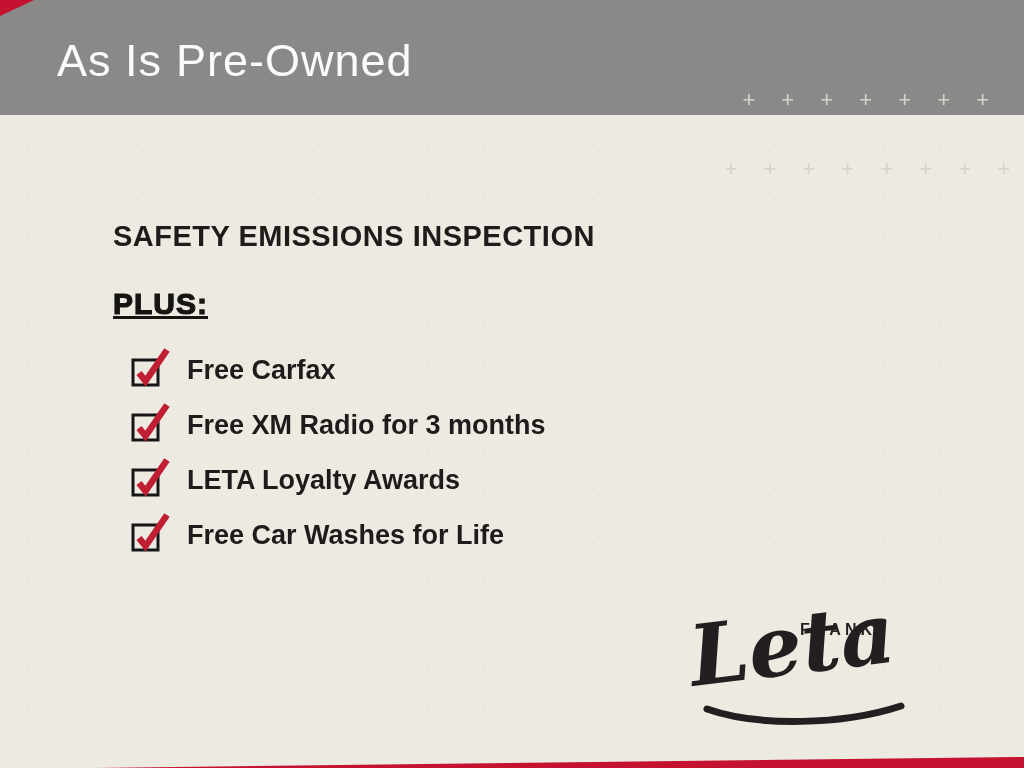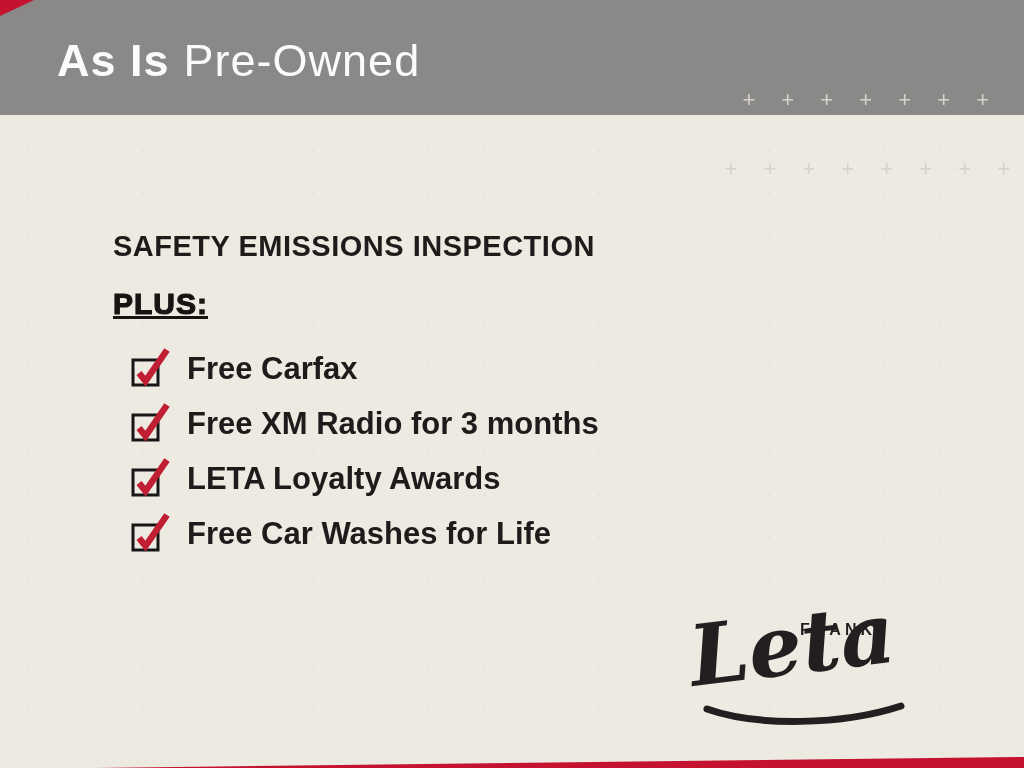--- a/index.html
+++ b/index.html
@@ -14,21 +14,21 @@
   }
   
   .header{
     position:absolute;left:0;top:0;width:1024px;height:115px;
     background:#8a8987;
   }
   .title{
     position:absolute;left:57px;top:38px;
     color:#fcfbfa;font-size:45px;line-height:1;letter-spacing:1px;white-space:nowrap;
   }
-  .title .bold{font-weight:700;margin-right:14px;text-align:right;}
+  .title .bold{font-weight:400;margin-right:14px;text-align:right;}
   .title .light{font-weight:400;}
   .plus-pattern{
     position:absolute;right:14px;top:42px;text-align:right;
     color:#d4d2cf;font-size:22px;font-weight:400;line-height:23px;
     word-spacing:20px;white-space:pre;
   }
   .plus-row1{margin-right:21px;}
   .red-corner{
     position:absolute;left:0;top:0;width:34px;height:16px;
     background:#c41230;
@@ -36,38 +36,38 @@
     z-index:5;
   }
   .red-bottom{
     position:absolute;left:95px;top:757px;width:929px;height:11px;
     background:#c41230;
     clip-path:polygon(0 100%, 100% 0, 100% 100%);
     z-index:5;
   }
   
   .heading{
-    position:absolute;left:113px;top:230px;
+    position:absolute;left:113px;top:220px;
     color:#1d1c1a;font-size:29px;font-weight:700;letter-spacing:0.5px;white-space:nowrap;
   }
   .plus-label{
     position:absolute;left:113px;top:287px;
     color:#161512;font-size:30px;font-weight:700;letter-spacing:1px;text-decoration:underline;
     -webkit-text-stroke:1.2px #161512;
   }
   .checklist{
     position:absolute;left:131px;top:334px;
   }
   .check-item{
     position:relative;height:55px;display:flex;align-items:flex-end;
   }
   .checkbox{width:40px;height:40px;display:block;margin-bottom:2px;flex:0 0 auto;}
   .check-item .label{
     margin-left:16px;padding-bottom:5px;
-    color:#1d1c1a;font-size:31px;font-weight:700;line-height:1;white-space:nowrap;
+    color:#1d1c1a;font-size:27px;font-weight:700;line-height:1;white-space:nowrap;
   }
   
   .logo{position:absolute;left:693px;top:607px;width:230px;height:120px;}
   .logo-top{
     position:absolute;left:107px;top:14px;
     color:#231f20;font-size:16px;font-weight:700;letter-spacing:4px;
   }
   .logo-script{
     position:absolute;left:2px;top:8px;
     color:#231f20;font-family:"DejaVu Serif", serif;font-style:italic;font-weight:700;

